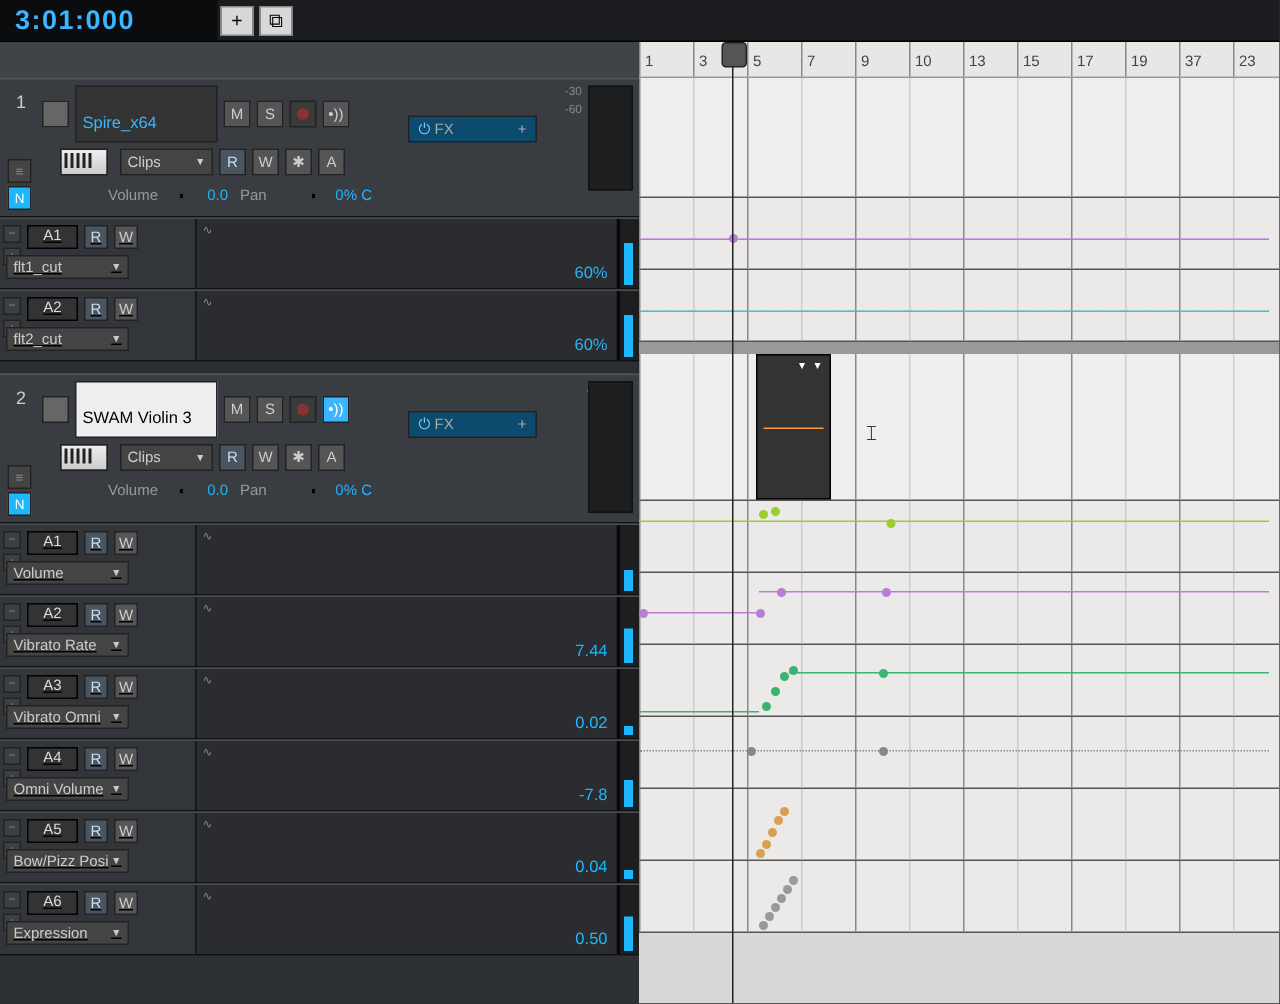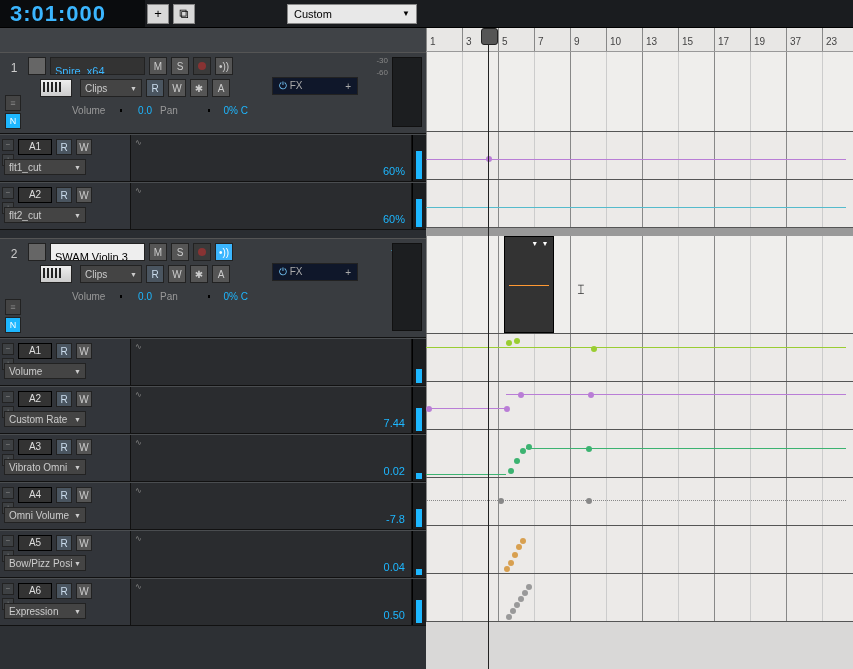--- a/index.html
+++ b/index.html
@@ -1,65 +1,65 @@
 <!DOCTYPE html>
 <html><head>
 <meta charset="utf-8">
 <style>
   * { box-sizing: border-box; margin: 0; padding: 0; font-family: Arial, sans-serif; }
   body { background: #2a2d31; overflow: hidden; width: 853px; height: 669px; position: relative; }
 
   
   .transport { height: 28px; background: #1a1c1f; display: flex; align-items: center; border-bottom: 1px solid #000; }
-  .time-display { color: #3bb6ff; font-size: 22px; font-weight: bold; padding: 0 10px; letter-spacing: 1px; width: 145px; background:#0a0c0e; height:100%; display:flex; align-items:center;}
+  .time-display { color: #3bb6ff; font-size: 18px; font-weight: bold; padding: 0 10px; letter-spacing: 1px; width: 145px; background:#0a0c0e; height:100%; display:flex; align-items:center;}
   .transport-btn { width: 22px; height: 20px; background: #d8d8d8; border: 1px solid #888; margin: 0 2px; display:flex; align-items:center; justify-content:center; font-size:13px; cursor:pointer; }
   .tmode { margin-left: 90px; width: 130px; height: 20px; background:#e8e8e8; border:1px solid #888; font-size:11px; padding:2px 6px; display:flex; align-items:center; justify-content:space-between;}
   .tmode span:last-child { font-size:8px; }
 
   .main { display:flex; height: calc(100% - 28px); }
 
   
   .left-panel { width: 426px; background:#2d3034; overflow:hidden; position:relative; }
   .timeline-filler { height:24px; background:#404347; }
 
   .track { background:#393c40; border-top:1px solid #555; border-bottom:1px solid #111; }
   .track-head { display:flex; align-items:flex-start; padding:4px; gap:4px; position:relative; min-height:48px;}
   .track-num { color:#ccc; width:20px; text-align:center; font-size:12px; padding-top:4px;}
   .inst-icon { width:18px; height:18px; background:#666; border:1px solid #222; }
-  .track-name { height:18px; width:95px; background:#333; color:#fff; font-size:11px; padding:7px 4px; border:1px solid #222; white-space:nowrap; overflow:hidden;}
+  .track-name { height:28px; width:95px; background:#333; color:#fff; font-size:11px; padding:18px 4px; border:1px solid #222; white-space:nowrap; overflow:hidden;}
   .track-name.blue { color:#3bb6ff; }
   .track-name.wht { background:#eee; color:#000; }
   .btn-sq { width:18px; height:18px; background:#555; border:1px solid #222; color:#ccc; font-size:10px; display:flex; align-items:center; justify-content:center; cursor:pointer; }
   .btn-sq.rec { background:#3a3a3a; }
   .btn-sq.rec::after{content:''; width:8px; height:8px; border-radius:50%; background:#833;}
   .btn-sq.mon { background:#3bb6ff; color:#fff;}
   .btn-sq.R { color:#cde; }
   .db-label { position:absolute; right:10px; top:4px; color:#4bcfff; font-size:11px;}
 
   .track-row2 { display:flex; align-items:center; gap:4px; padding:0 4px 4px 44px; }
   .track-row3 { display:flex; align-items:center; gap:4px; padding:0 4px 4px 44px; }
   .icon-keys { width:32px; height:18px; background:linear-gradient(#eee,#ccc); border:1px solid #222; margin-left:-32px; margin-right:4px; position:relative;}
   .icon-keys::before{content:''; position:absolute; left:2px; top:2px; width:2px; height:10px; background:#222; box-shadow:4px 0 #222, 8px 0 #222, 12px 0 #222, 16px 0 #222;}
   .clips-dd { width:62px; height:18px; background:#444; border:1px solid #222; color:#ccc; font-size:10px; padding:2px 4px; display:flex; justify-content:space-between; align-items:center;}
   .clips-dd span:last-child{font-size:7px;}
   .param-label { color:#999; font-size:10px; width:44px; }
   .param-slider { flex:1; height:3px; background:#1db7ff; position:relative; max-width:54px; border:1px solid #000;}
   .param-val { color:#1db7ff; font-size:10px; width:26px; text-align:right;}
-  .fx-box { position:absolute; left:272px; top:24px; width:86px; height:18px; background:#0f172a; border:1px solid #222; color:#aaa; font-size:10px; display:flex; align-items:center; padding:0 6px; justify-content:space-between;}
+  .fx-box { position:absolute; left:272px; top:24px; width:86px; height:18px; background:#0c4a6e; border:1px solid #222; color:#aaa; font-size:10px; display:flex; align-items:center; padding:0 6px; justify-content:space-between;}
   .fx-box span:first-child::before{content:'⏻ '; color:#7cf;}
   .meter { position:absolute; right:4px; top:4px; width:30px; height:70px; background:#1c1e20; border:1px solid #111;}
   .scale-lab { position:absolute; right:38px; top:2px; width:18px; font-size:8px; color:#888; line-height:12px; text-align:right;}
 
   .track-side { width:26px; position:absolute; left:0; bottom:4px; display:flex; flex-direction:column; gap:2px; align-items:center;}
   .side-btn { width:16px; height:16px; background:#444; border:1px solid #222; cursor:pointer; display:flex; align-items:center; justify-content:center; font-size:9px; color:#888;}
   .side-btn.sel { background:#1db7ff; color:#fff;}
 
   
   .auto-lane { background:#32353a; border-top:1px solid #4a4d50; border-bottom:1px solid #111; height:48px; display:flex; position:relative;}
-  .al-left { width:130px; padding:4px; position:relative;}
+  .al-left { width:130px; padding:4px; position:relative;text-decoration:underline;}
   .al-ctrl { display:flex; gap:4px; align-items:center; margin-bottom:4px;}
   .al-id { width:34px; height:16px; background:#333; border:1px solid #000; color:#ddd; font-size:10px; text-align:center; line-height:14px;}
   .al-dd { width:82px; height:16px; background:#444; border:1px solid #222; color:#ccc; font-size:10px; padding:1px 4px; display:flex; justify-content:space-between; align-items:center; white-space:nowrap; overflow:hidden;}
   .al-dd span:last-child{font-size:7px;}
   .al-exp { position:absolute; left:2px; top:4px; display:flex; flex-direction:column; gap:3px;}
   .al-exp div{ width:12px; height:12px; background:#3d4043; border:1px solid #222; font-size:8px; color:#888; text-align:center; cursor:pointer; line-height:10px;}
   .al-mid { flex:1; background:#2a2c2f; position:relative; border-left:1px solid #111; border-right:1px solid #111;}
   .al-wav { position:absolute; left:4px; top:3px; font-size:8px; color:#888;}
   .al-val { position:absolute; right:6px; bottom:4px; color:#1db7ff; font-size:11px;margin-top:16px;}
   .al-meter { width:14px; background:#1c1e20; border-left:1px solid #000; position:relative;}
@@ -95,24 +95,20 @@
 
   .spacer-row { height:8px; background:#2a2d31;}
 </style>
 </head>
 <body>
 
 <div class="transport">
   <div class="time-display">3:01:000</div>
   <div class="transport-btn">+</div>
   <div class="transport-btn">⧉</div>
-  <div class="tmode">
-    <span>Custom</span>
-      <span>▼</span>
-  </div>
 </div>
 
 <div class="main">
 
   <div class="left-panel">
     <div class="timeline-filler"></div>
 
     <div class="track">
       <div class="track-head" style="min-height:80px;">
         <div class="track-num">1</div>
@@ -282,21 +278,21 @@
             <div>−</div>
             <div>+</div>
           </div>
           <div class="al-left">
             <div class="al-ctrl">
               <div class="al-id">A2</div>
               <div class="btn-sq R" style="background:#4a5560;width:16px;height:16px;">R</div>
               <div class="btn-sq" style="width:16px;height:16px;">W</div>
             </div>
             <div class="al-dd">
-              <span>Custom Rate</span>
+              <span>Vibrato Rate</span>
               <span>▼</span>
             </div>
           </div>
           <div class="al-mid">
             <span class="al-wav">∿</span>
             <span class="al-val">7.44</span>
           </div>
           <div class="al-meter m50"></div>
         </div>
         <div class="auto-lane">

